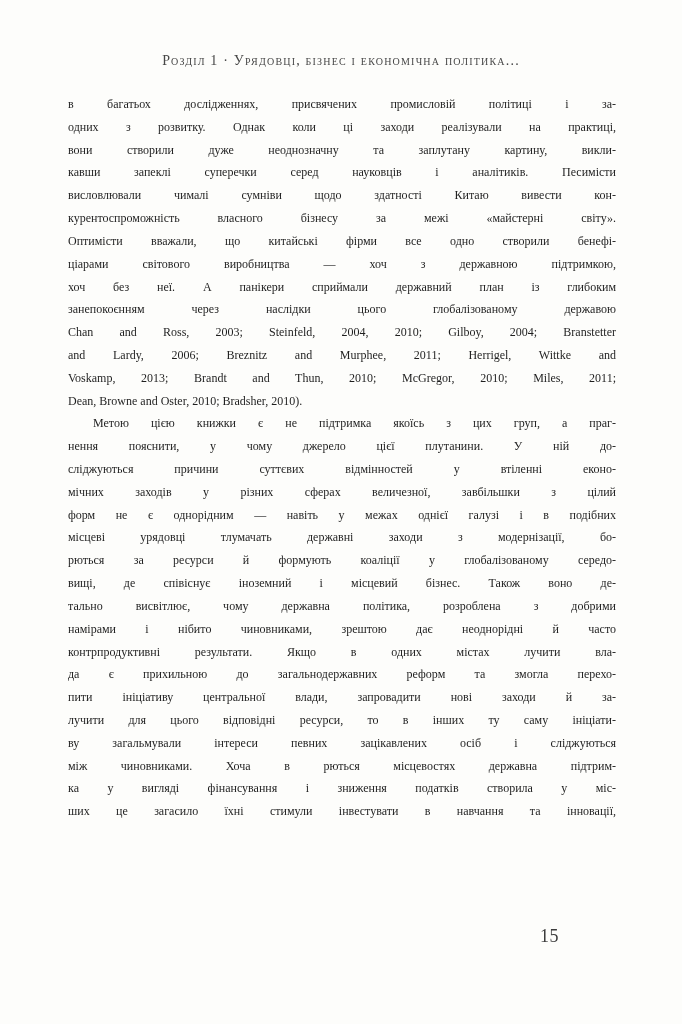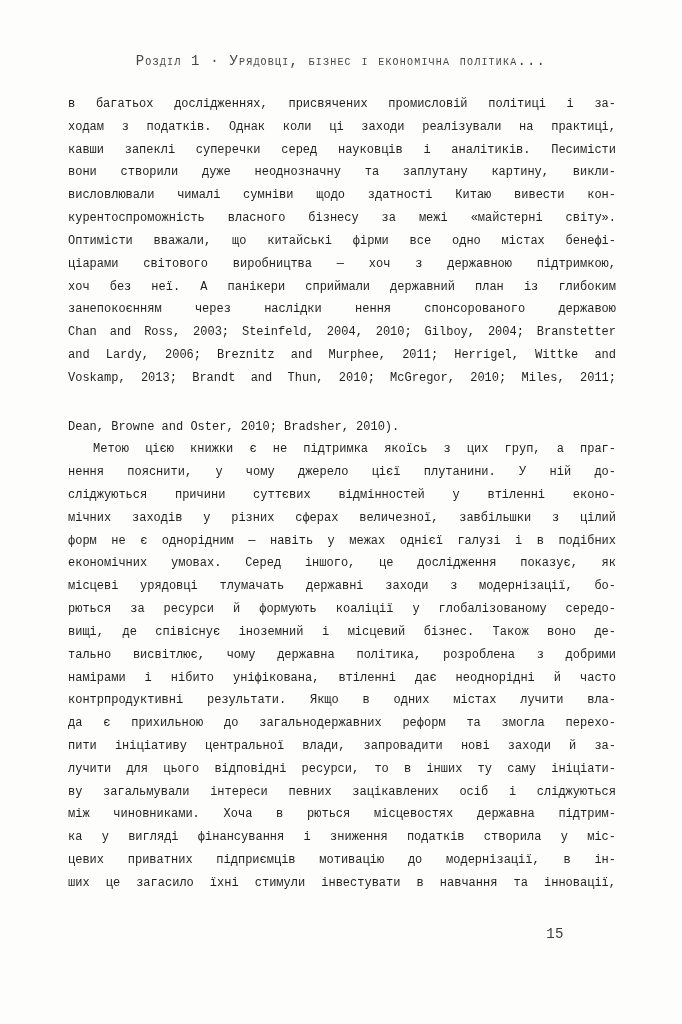--- a/index.html
+++ b/index.html
@@ -5,21 +5,21 @@
   html, body {
     margin: 0;
     padding: 0;
     background: #ffffff;
   }
   .page {
     position: relative;
     width: 682px;
     height: 1024px;
     background: var(--bg, #fdfdfb);
-    font-family: Liberation Mono, monospace;
+    font-family: Liberation Serif, serif;
     color: var(--text, #1f1f1f);
     overflow: hidden;
   }
   .running-header {
     position: absolute;
     top: 53px;
     left: 0;
     right: 0;
     text-align: center;
     font-variant: small-caps;
@@ -40,81 +40,78 @@
   .line {
     font-size: 12px;
     line-height: 22.82px;
     height: 22.82px;
     text-align: justify;
     text-align-last: justify;
     overflow: hidden;
   }
   .line.last {
     text-align-last: left;
-    margin-top: 26px;
   }
   .line.indent {
     text-indent: 25px;
   }
   .page-number {
     position: absolute;
     top: 926px;
     left: 540px;
     width: 24px;
-    text-align: right;
-    font-size: 14px;
+    text-align: left;
+    font-size: 18px;
     letter-spacing: 0.5px;
     color: var(--pagenum, #3c3c3c);
   }
 </style>
 </head>
 <body>
 
 <div class="page">
 
   <div class="running-header">Розділ 1 · Урядовці, бізнес і економічна політика...</div>
 
   <div class="text-block">
     <div class="paragraph">
 
     <div class="line">в багатьох дослідженнях, присвячених промисловій політиці і за-</div>
-        <div class="line">ходам з податків. Однак коли ці заходи реалізували на практиці,</div>
+        <div class="line">одних з розвитку. Однак коли ці заходи реалізували на практиці,</div>
+        <div class="line">вони створили дуже неоднозначну та заплутану картину, викли-</div>
         <div class="line">кавши запеклі суперечки серед науковців і аналітиків. Песимісти</div>
-        <div class="line">вони створили дуже неоднозначну та заплутану картину, викли-</div>
         <div class="line">висловлювали чималі сумніви щодо здатності Китаю вивести кон-</div>
         <div class="line">курентоспроможність власного бізнесу за межі «майстерні світу».</div>
-        <div class="line">Оптимісти вважали, що китайські фірми все одно містах бенефі-</div>
+        <div class="line">Оптимісти вважали, що китайські фірми все одно створили бенефі-</div>
         <div class="line">ціарами світового виробництва — хоч з державною підтримкою,</div>
         <div class="line">хоч без неї. А панікери сприймали державний план із глибоким</div>
-        <div class="line">занепокоєнням через наслідки нення спонсорованого державою</div>
+        <div class="line">занепокоєнням через наслідки цього глобалізованому державою</div>
         <div class="line">Chan and Ross, 2003; Steinfeld, 2004, 2010; Gilboy, 2004; Branstetter</div>
         <div class="line">and Lardy, 2006; Breznitz and Murphee, 2011; Herrigel, Wittke and</div>
         <div class="line">Voskamp, 2013; Brandt and Thun, 2010; McGregor, 2010; Miles, 2011;</div>
         <div class="line last">Dean, Browne and Oster, 2010; Bradsher, 2010).</div>
       </div>
     <div class="paragraph">
 
     <div class="line indent">Метою цією книжки є не підтримка якоїсь з цих груп, а праг-</div>
         <div class="line">нення пояснити, у чому джерело цієї плутанини. У ній до-</div>
         <div class="line">сліджуються причини суттєвих відмінностей у втіленні еконо-</div>
         <div class="line">мічних заходів у різних сферах величезної, завбільшки з цілий</div>
         <div class="line">форм не є однорідним — навіть у межах однієї галузі і в подібних</div>
-        <div class="line">економічних умовах. Серед іншого, це дослідження показує, як</div>
         <div class="line">місцеві урядовці тлумачать державні заходи з модернізації, бо-</div>
         <div class="line">рються за ресурси й формують коаліції у глобалізованому середо-</div>
         <div class="line">вищі, де співіснує іноземний і місцевий бізнес. Також воно де-</div>
         <div class="line">тально висвітлює, чому державна політика, розроблена з добрими</div>
-        <div class="line">намірами і нібито уніфікована, втіленні дає неоднорідні й часто</div>
+        <div class="line">намірами і нібито чиновниками, зрештою дає неоднорідні й часто</div>
         <div class="line">контрпродуктивні результати. Якщо в одних містах лучити вла-</div>
         <div class="line">да є прихильною до загальнодержавних реформ та змогла перехо-</div>
         <div class="line">пити ініціативу центральної влади, запровадити нові заходи й за-</div>
         <div class="line">лучити для цього відповідні ресурси, то в інших ту саму ініціати-</div>
         <div class="line">ву загальмували інтереси певних зацікавлених осіб і сліджуються</div>
         <div class="line">між чиновниками. Хоча в рються місцевостях державна підтрим-</div>
         <div class="line">ка у вигляді фінансування і зниження податків створила у міс-</div>
-        <div class="line">цевих приватних підприємців мотивацію до модернізації, в ін-</div>
         <div class="line">ших це загасило їхні стимули інвестувати в навчання та інновації,</div>
       </div>
   </div>
 
   <div class="page-number">15</div>
 
 </div>
 
 </body></html>

